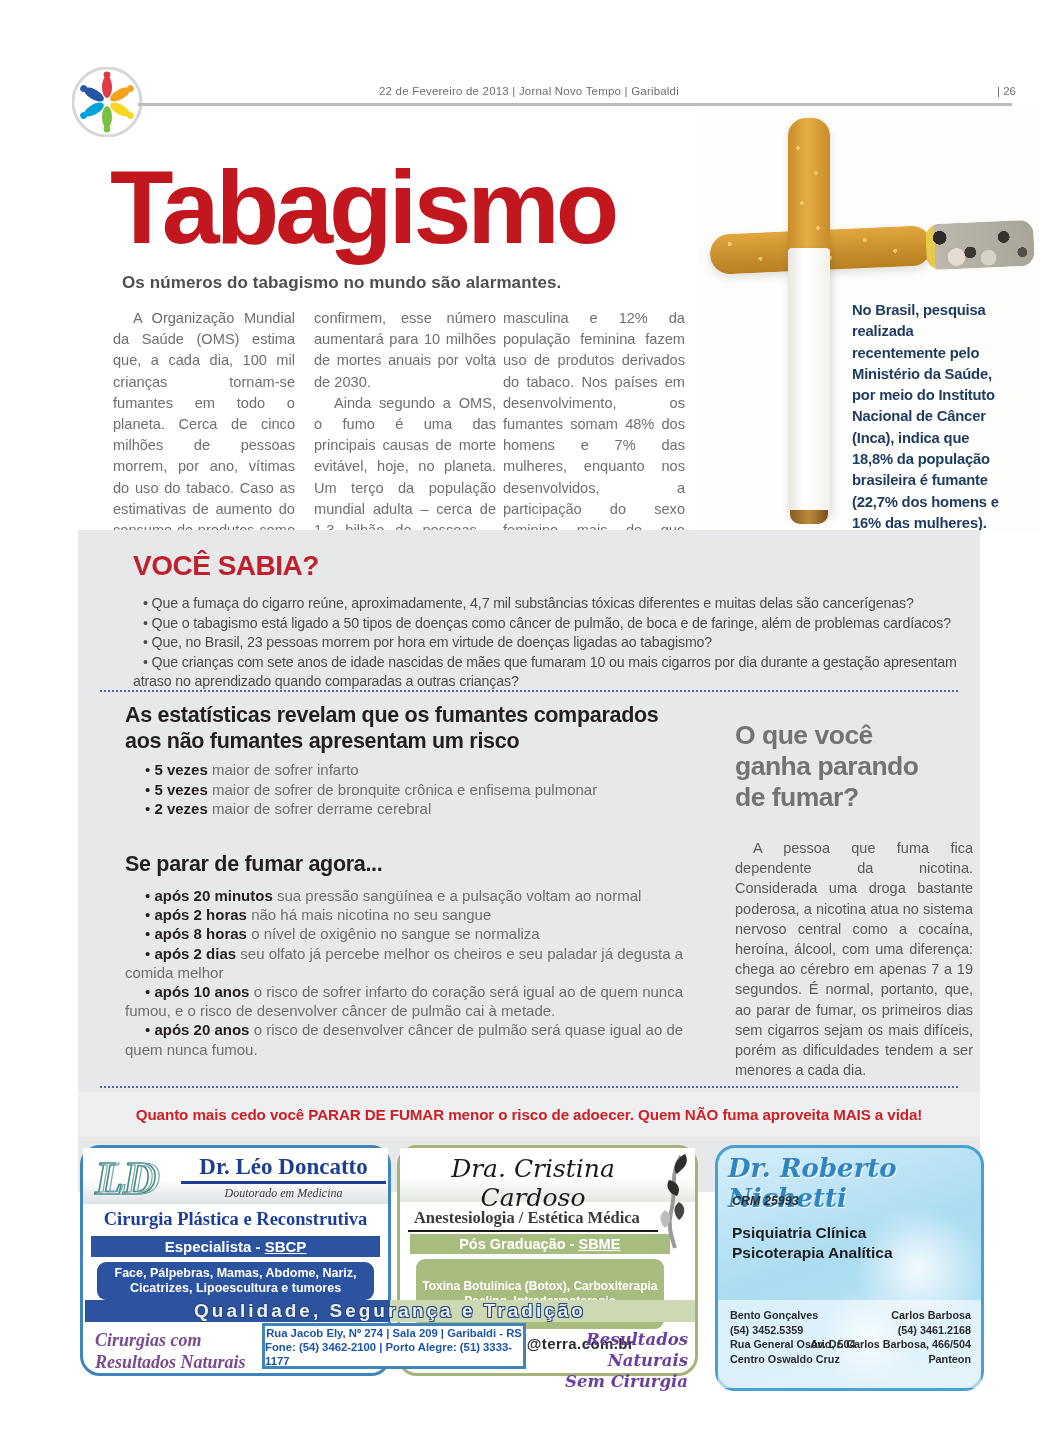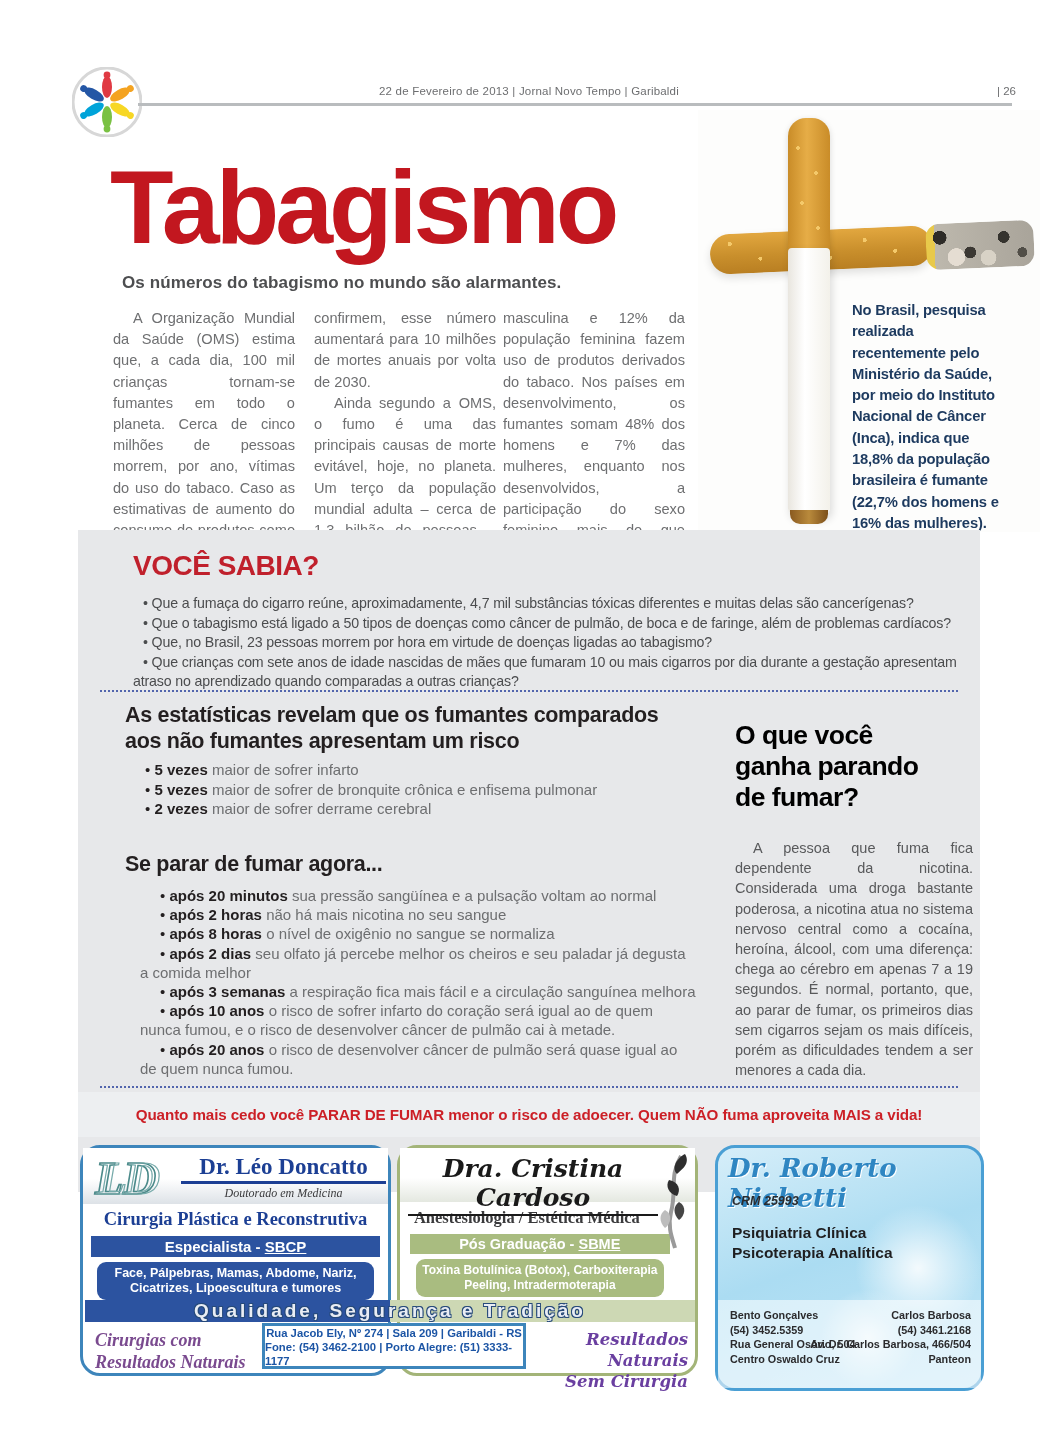--- a/index.html
+++ b/index.html
@@ -69,23 +69,23 @@
   .dotted.d1 { top:160px; } .dotted.d2 { top:556px; }
 
   .stats-title { position:absolute; left:47px; top:172px; width:575px; font-size:21.5px; line-height:26px; font-weight:bold; color:#231f20; letter-spacing:-.3px; }
   .blist { position:absolute; list-style:none; }
   .blist li { font-size:15px; line-height:19.5px; color:#6d6e70; text-indent:20px; }
   .blist li::before { content:"• "; color:#231f20; }
   .blist .ld { font-weight:bold; color:#231f20; }
   .stats-list { left:47px; top:230px; width:575px; }
   .quit-title { position:absolute; left:47px; top:322px; font-size:21.5px; font-weight:bold; color:#231f20; letter-spacing:-.3px; }
   .quit-list { left:47px; top:356px; width:572px; }
-  .quit-list li { line-height:19.2px;margin-left:15px; }
-
-  .gain-title { position:absolute; left:657px; top:190px; width:215px; font-size:26.5px; line-height:31px; font-weight:bold; color:#000000; letter-spacing:-.5px; }
+  .quit-list li { line-height:19.2px; }
+
+  .gain-title { position:absolute; left:657px; top:190px; width:215px; font-size:26.5px; line-height:31px; font-weight:bold; color:#737373; letter-spacing:-.5px; }
   .gain-body { position:absolute; left:657px; top:308px; width:238px; font-size:14.5px; line-height:20.2px; color:#58595b; text-align:justify; }
   .gain-body .ind { text-indent:18px; }
 
   .banner-strip { position:absolute; left:0; top:562px; width:902px; height:45px; background:#edeff1; display:flex; align-items:center; justify-content:center; }
   .banner-text { font-size:15.2px; font-weight:bold; color:#cc1f26; letter-spacing:-.1px; }
 
   
   .ads { position:absolute; left:0; top:1145px; width:1058px; height:250px; }
   .ad { position:absolute; top:0; background:#fff;border-radius:20px; }
   .ad1 { left:80px; width:311px; height:231px; border:3px solid #3d85bb; }
@@ -100,25 +100,25 @@
   .ld-logo { position:absolute; left:6px; top:4px; }
   .ad1-name { position:absolute; left:98px; top:6px; width:205px; text-align:center; font-family:"Liberation Serif", serif; font-weight:bold; font-size:23px; color:#1c3f94; border-bottom:3px solid #1c3f94; padding-bottom:1px; }
   .ad1-degree { position:absolute; left:98px; top:38px; width:205px; text-align:center; font-style:italic; font-size:12px; color:#3a3a3c; font-family:"Liberation Serif", serif; }
   .ad1-spec { margin-top:5px; text-align:center; font-family:"Liberation Serif", serif; font-weight:bold; font-size:18.5px; color:#1c3f94; }
   .ad1-badge { margin:6px 8px 0; background:#2c53a0; color:#fff; font-weight:bold; font-size:15px; text-align:center; padding:2px 0; }
   .ad1-badge u, .ad2-badge u { text-decoration:underline; }
   .ad1-serv { margin:5px 14px 0; background:#2c53a0; color:#fff; font-weight:bold; font-size:12.5px; line-height:15px; text-align:center; padding:4px 6px; border-radius:9px; }
   .ad1-web { margin-top:5px; text-align:center; font-weight:bold; font-size:15px; color:#1c55a5; letter-spacing:.3px; }
 
   .ad2-top { position:relative; height:54px; background:linear-gradient(180deg,#ffffff 55%,#e4e8e0); }
-  .ad2-name { position:absolute; left:8px; top:6px; width:250px; font-family:"DejaVu Serif", serif; font-style:italic; font-weight:bold; font-size:25px; color:#1a1a1a; border-bottom:2px solid #1a1a1a; padding-bottom:2px; text-align:center; }
+  .ad2-name { position:absolute; left:8px; top:6px; width:250px; font-family:"DejaVu Serif", serif; font-style:italic; font-weight:normal; font-size:25px; color:#1a1a1a; border-bottom:2px solid #1a1a1a; padding-bottom:18px; text-align:center; }
   .orchid { position:absolute; right:2px; top:2px; }
   .ad2-spec { margin-top:6px; text-align:center; font-family:"Liberation Serif", serif; font-weight:bold; font-size:16.5px; color:#3a3a3c; width:86%; }
   .ad2-badge { margin:6px 10px 0; background:#a9bc80; color:#fff; font-weight:bold; font-size:14.5px; text-align:center; padding:2px 0; width:88%; }
-  .ad2-serv { margin:5px 16px 0; background:#a9bc80; color:#fff; font-weight:bold; font-size:12px; line-height:15px; text-align:center; padding:4px 6px; border-radius:9px; width:84%; }
+  .ad2-serv { margin:5px 16px 0; background:#a9bc80; color:#fff; font-weight:bold; font-size:12px; line-height:15px; text-align:center; padding:20px 6px; border-radius:9px; width:84%; }
   .ad2-email { margin-top:6px; text-align:center; font-weight:bold; font-size:15px; color:#2b2b2d; letter-spacing:.4px; width:92%; }
 
   .stripe { position:absolute; left:85px; top:155px; width:610px; height:22px; z-index:5;
             background:linear-gradient(90deg,#2c53a0 0 50%, #cdd8b4 50% 100%);
             display:flex; align-items:center; justify-content:center; }
   .stripe span { font-size:19px; font-weight:bold; letter-spacing:3px; color:#e9edf4;
                  text-shadow:1px 1px 0 #274a7a, -1px -1px 0 #274a7a, 1px -1px 0 #274a7a, -1px 1px 0 #274a7a; }
   .script { font-family:"DejaVu Serif", serif; font-style:italic; font-weight:bold; color:#7a4a8f; }
   .script-left { position:absolute; left:95px; top:184px; font-size:18px; line-height:22px; z-index:6;font-family:Liberation Serif, serif; }
   .script-right { position:absolute; left:520px; top:184px; width:168px; text-align:right; font-size:16.5px; line-height:21px; color:#6a3fa0; z-index:6; }
@@ -216,21 +216,20 @@
       <li><span class="ld">5 vezes</span><span> maior de sofrer de bronquite crônica e enfisema pulmonar</span></li>
       <li><span class="ld">2 vezes</span><span> maior de sofrer derrame cerebral</span></li>
     </ul>
 
     <div class="quit-title">Se parar de fumar agora...</div>
     <ul class="blist quit-list">
       <li><span class="ld">após 20 minutos</span><span> sua pressão sangüínea e a pulsação voltam ao normal</span></li>
       <li><span class="ld">após 2 horas</span><span> não há mais nicotina no seu sangue</span></li>
       <li><span class="ld">após 8 horas</span><span> o nível de oxigênio no sangue se normaliza</span></li>
       <li><span class="ld">após 2 dias</span><span> seu olfato já percebe melhor os cheiros e seu paladar já degusta a comida melhor</span></li>
-      <li><span class="ld">após 3 semanas</span><span> a respiração fica mais fácil e a circulação sanguínea melhora</span></li>
       <li><span class="ld">após 10 anos</span><span> o risco de sofrer infarto do coração será igual ao de quem nunca fumou, e o risco de desenvolver câncer de pulmão cai à metade.</span></li>
       <li><span class="ld">após 20 anos</span><span> o risco de desenvolver câncer de pulmão será quase igual ao de quem nunca fumou.</span></li>
     </ul>
 
     <div class="gain-title">O que você ganha parando de fumar?</div>
     <div class="gain-body">
       <p class="ind">A pessoa que fuma fica dependente da nicotina. Considerada uma droga bastante poderosa, a nicotina atua no sistema nervoso central como a cocaína, heroína, álcool, com uma diferença: chega ao cérebro em apenas 7 a 19 segundos. É normal, portanto, que, ao parar de fumar, os primeiros dias sem cigarros sejam os mais difíceis, porém as dificuldades tendem a ser menores a cada dia.</p>
     </div>
 
     <div class="dotted d2"></div>

